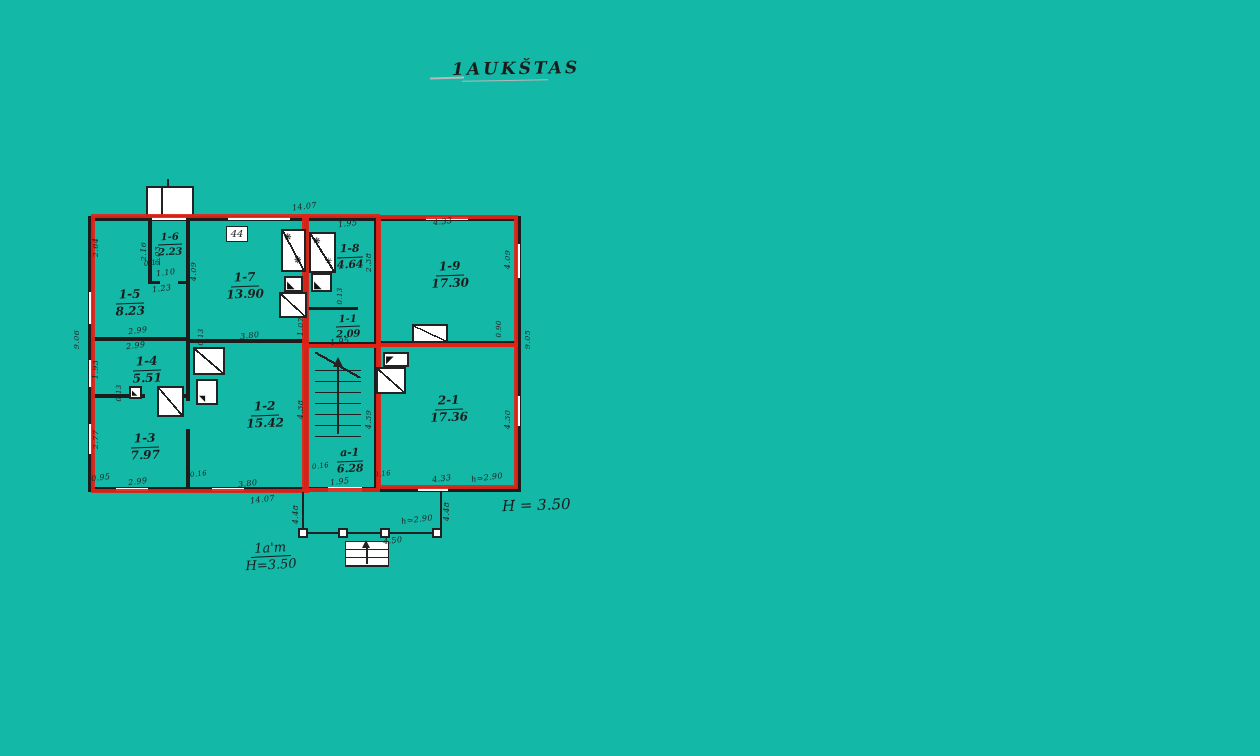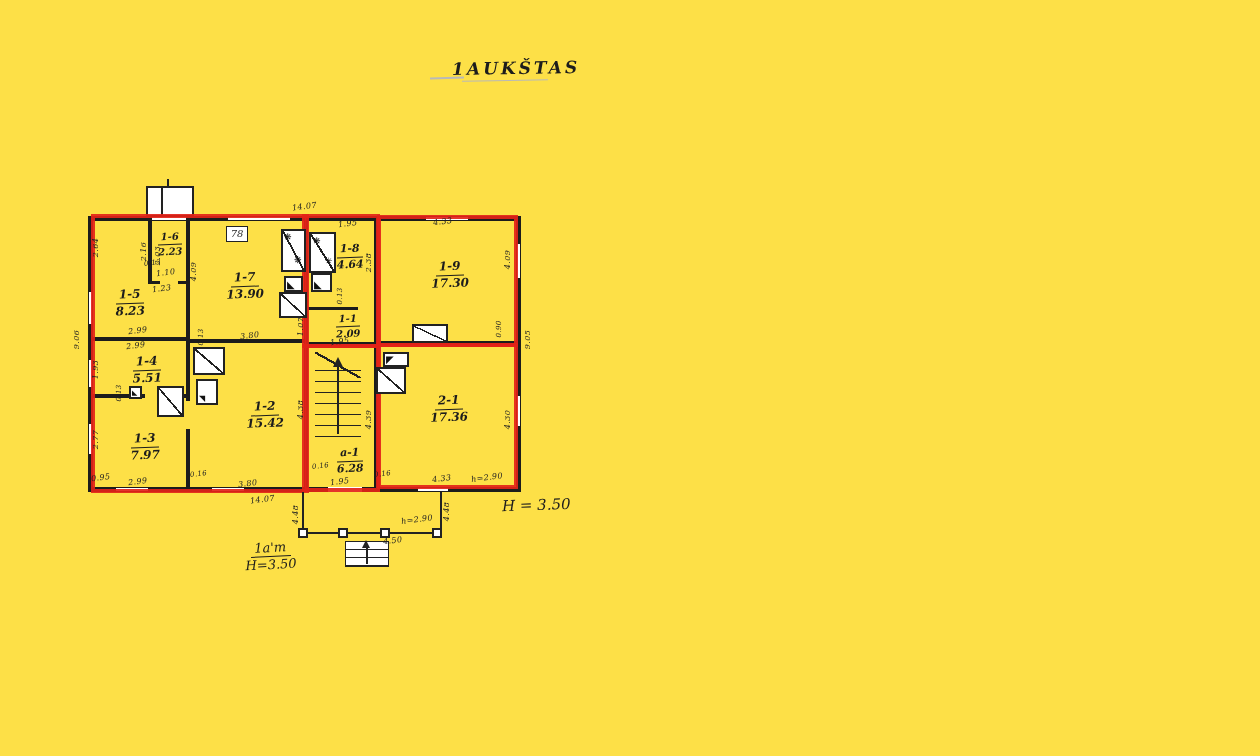--- a/index.html
+++ b/index.html
@@ -1,16 +1,16 @@
 <!DOCTYPE html>
 <html style="--overlay: #e32318; --ink: #1c1c1c;"><head>
 <meta charset="utf-8">
 <style>
   html,body{margin:0;padding:0;background:#fff;}
-  #canvas{position:relative;width:1260px;height:756px;background:#fde047;overflow:hidden;
+  #canvas{position:relative;width:1260px;height:756px;background:#14b8a6;overflow:hidden;
           font-family:"DejaVu Serif", serif;color:#1c1c1c;}
   .abs{position:absolute;}
   
   .wall{position:absolute;background:var(--ink,#1c1c1c);}
   .win-h{position:absolute;background:#fff;border-top:1px solid #1c1c1c;border-bottom:1px solid #1c1c1c;box-sizing:border-box;}
   .win-v{position:absolute;background:#fff;border-left:1px solid #1c1c1c;border-right:1px solid #1c1c1c;box-sizing:border-box;}
   .gap{position:absolute;background:#fff;}
   
   .red{position:absolute;border:4px solid var(--overlay,#e32318);box-sizing:border-box;opacity:.92;}
   
@@ -137,21 +137,21 @@
   <div class="thin" style="left:440px;top:492px;width:2px;height:42px;"></div>
   <div class="thin" style="left:302px;top:532px;width:140px;height:2px;"></div>
   <div class="post" style="left:298px;top:528px;width:10px;height:10px;"></div>
   <div class="post" style="left:338px;top:528px;width:10px;height:10px;"></div>
   <div class="post" style="left:380px;top:528px;width:10px;height:10px;"></div>
   <div class="post" style="left:432px;top:528px;width:10px;height:10px;"></div>
   <div class="steprows" style="left:345px;top:541px;width:44px;height:26px;"></div>
   <div class="thin" style="left:366px;top:546px;width:1.5px;height:18px;"></div>
   <div class="arrowhead-up" style="left:362px;top:540px;border-left-width:4px;border-right-width:4px;border-bottom-width:8px;"></div>
 
-  <div class="box-label" style="left:226px;top:226px;width:22px;height:16px;">78</div>
+  <div class="box-label" style="left:226px;top:226px;width:22px;height:16px;">44</div>
 
   <div class="room" style="left:148px;top:231px;width:44px;font-size:10px;">
     <span class="nm">1-6</span>
     <span class="ar">2.23</span>
   </div>
   <div class="room" style="left:104px;top:288px;width:52px;font-size:12px;">
     <span class="nm">1-5</span>
     <span class="ar">8.23</span>
   </div>
   <div class="room" style="left:214px;top:271px;width:62px;font-size:12px;">

